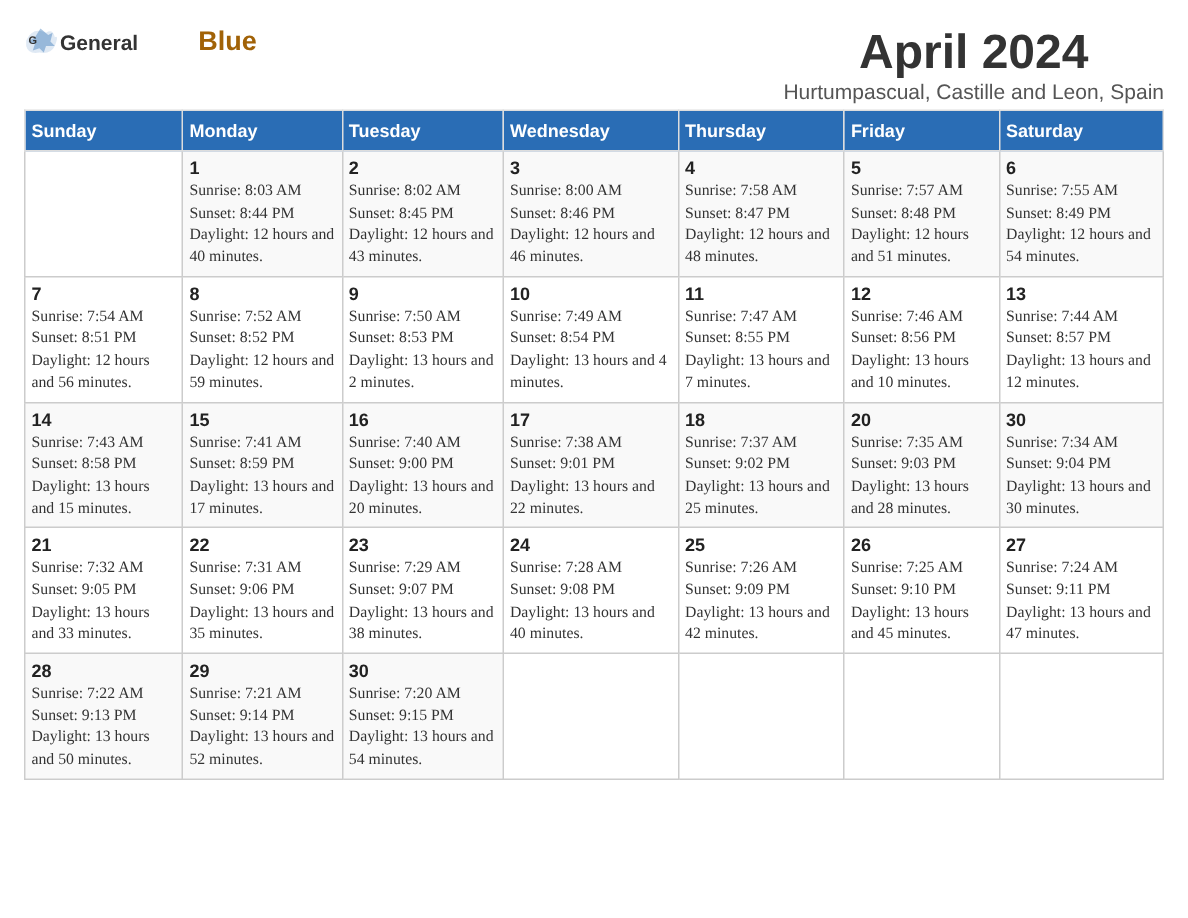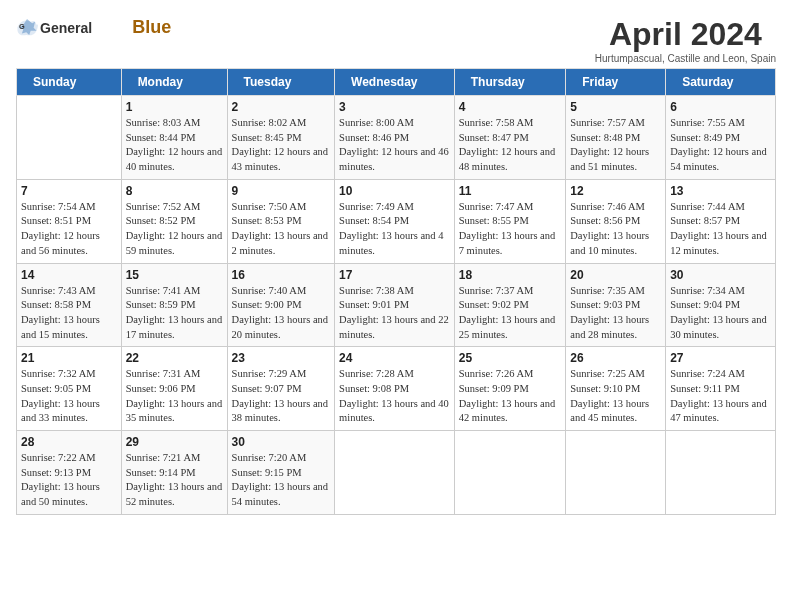--- a/index.html
+++ b/index.html
@@ -38,32 +38,32 @@
     }
     .title-block {
       text-align: center;
     }
     .main-title {
       font-size: 32px;
       font-weight: bold;
       color: #333;
     }
     .sub-title {
-      font-size: 10px;
+      font-size: 14px;
       color: #555;
     }
     table {
       width: 100%;
       border-collapse: collapse;
       font-size: 11px;
     }
     thead tr th {
       background-color: #2a6db5;
       color: #fff;
-      padding: 6px 16px;
+      padding: 6px 4px;
       text-align: left;
       font-size: 12px;
       border: 1px solid #ddd;
     }
     tbody tr td {
       border: 1px solid #ccc;
       vertical-align: top;
       padding: 4px;
       min-height: 70px;
       background: #fff;

